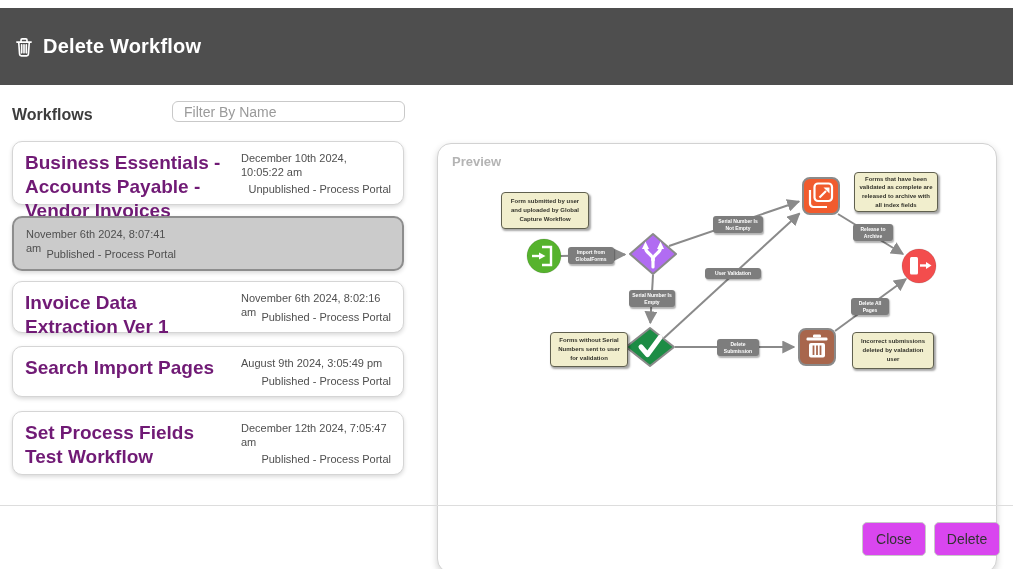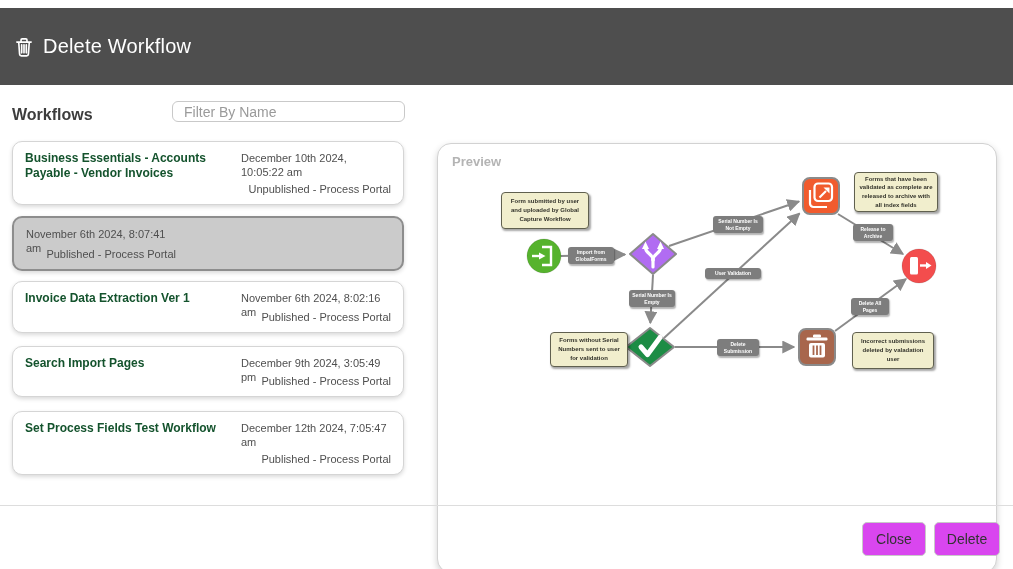--- a/index.html
+++ b/index.html
@@ -7,39 +7,39 @@
     width:1013px;height:569px;position:relative;overflow:hidden;
     background:#ffffff;
     font-family:"Liberation Sans","DejaVu Sans",sans-serif;
   }
   
   .header{
     position:absolute;left:0;top:8px;width:1013px;height:77px;
     background:#4e4e4e;display:flex;align-items:center;padding-left:14px;box-sizing:border-box;
   }
   .header-trash{width:20px;height:22px;flex:0 0 auto;}
-  .header-title{color:#ffffff;font-weight:normal;font-size:20px;margin-left:9px;letter-spacing:.2px;}
+  .header-title{color:#ffffff;font-weight:bold;font-size:20px;margin-left:9px;letter-spacing:.2px;}
 
   
   .workflows-heading{position:absolute;left:12px;top:106px;font-size:16px;font-weight:bold;color:#3d3d3d;}
   .filter-input{
     position:absolute;left:172px;top:101px;width:233px;height:21px;box-sizing:border-box;
     border:1px solid #c9c9c9;border-radius:6px;padding:0 11px;font-size:14px;color:#333;
     font-family:"Liberation Sans",sans-serif;outline:none;
   }
   .filter-input::placeholder{color:#9a9a9a;}
 
   .card{
     position:absolute;left:12px;width:392px;box-sizing:border-box;
     background:#fff;border:1px solid #d5d5d5;border-radius:10px;
     box-shadow:0 2px 4px rgba(0,0,0,.15);
     padding:9px 12px;display:flex;cursor:pointer;
   }
   .card.selected{background:#cbcbcb;border:2px solid #8d8d8d;}
-  .card-title{flex:1;font-size:12px;font-weight:bold;color:#14532d;line-height:1.25;padding-right:6px;}
+  .card-title{flex:1;font-size:19px;font-weight:bold;color:#701a75;line-height:1.25;padding-right:6px;}
   .card-right{width:150px;position:relative;font-size:11px;color:#4f4f4f;}
   .card-date{line-height:1.3;text-align:left;}
   .card-status{position:absolute;right:0;bottom:0;white-space:nowrap;}
   #card-0{top:141px;height:64px;}
   #card-1{top:216px;height:55px;}
   #card-2{top:281px;height:52px;}
   #card-3{top:346px;height:51px;}
   #card-4{top:411px;height:64px;gap:8px;}
 
   
@@ -115,21 +115,21 @@
 <div class="card" id="card-2">
   <div class="card-title">Invoice Data Extraction Ver 1</div>
   <div class="card-right">
     <div class="card-date">November 6th 2024, 8:02:16 am</div>
     <div class="card-status">Published - Process Portal</div>
   </div>
 </div>
 <div class="card" id="card-3">
   <div class="card-title">Search Import Pages</div>
   <div class="card-right">
-    <div class="card-date">December 9th 2024, 3:05:49 pm</div>
+    <div class="card-date">August 9th 2024, 3:05:49 pm</div>
     <div class="card-status">Published - Process Portal</div>
   </div>
 </div>
 <div class="card" id="card-4">
   <div class="card-title">Set Process Fields Test Workflow</div>
   <div class="card-right">
     <div class="card-date">December 12th 2024, 7:05:47 am</div>
     <div class="card-status">Published - Process Portal</div>
   </div>
 </div>

